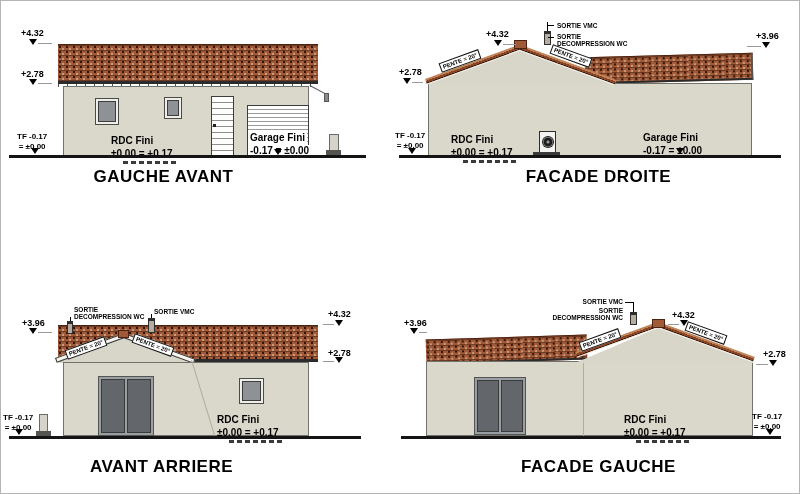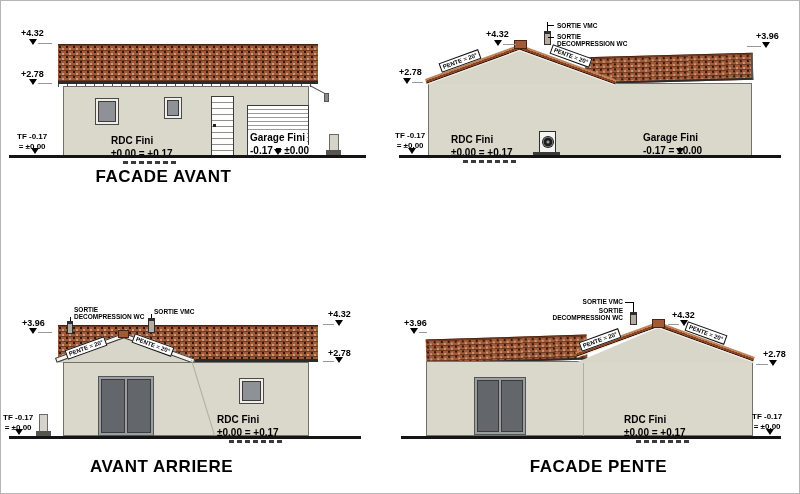--- a/index.html
+++ b/index.html
@@ -99,21 +99,21 @@
     </div>
     <div class="a tri" style="left:30px;top:147px;"></div>
 
     <div class="a fini" style="left:110px;top:134px;width:80px;">
       <span>RDC Fini</span><br>
       <span>±0.00 = +0.17</span>
       <div class="hatch"></div>
     </div>
 
     <div class="a gnd" style="left:8px;top:154px;width:357px;"></div>
-    <div class="a title" style="left:60px;top:166px;width:205px;">FACADE AVANT</div>
+    <div class="a title" style="left:60px;top:166px;width:205px;">GAUCHE AVANT</div>
   </div>
 
   <div class="a" style="left:0;top:0;width:798px;height:246px;">
     <div class="a tiles" style="left:584px;top:54px;width:168px;height:27px;transform:rotate(-1.5deg);border-bottom:2px solid #2b2b2b;border-right:2px solid #555;"></div>
     <div class="a wall" style="left:427px;top:82px;width:324px;height:73px;"></div>
     <div class="a gable" style="left:424px;top:46px;width:192px;height:37px;clip-path:polygon(0 100%,50% 0,100% 100%);"></div>
     <div class="a slope" style="left:424px;top:78px;width:102px;transform:rotate(-20deg);"></div>
     <div class="a slope" style="left:520px;top:44px;width:102px;transform:rotate(20deg);"></div>
     <div class="a chimney" style="left:513px;top:39px;width:13px;height:9px;"></div>
     <div class="a vent" style="left:543px;top:30px;width:7px;height:14px;"></div>
@@ -158,20 +158,21 @@
     </div>
     <div class="a tri" style="left:675px;top:147px;"></div>
 
     <div class="a tf" style="left:394px;top:130px;">
       <span>TF -0.17</span><br>
       <span>= ±0.00</span>
     </div>
     <div class="a tri" style="left:407px;top:147px;"></div>
 
     <div class="a gnd" style="left:398px;top:154px;width:382px;"></div>
+    <div class="a title" style="left:495px;top:166px;width:205px;">FACADE DROITE</div>
   </div>
 
   <div class="a" style="left:0;top:0;width:398px;height:492px;">
     <div class="a tiles" style="left:57px;top:324px;width:260px;height:37px;"></div>
     <div class="a gable" style="left:56px;top:335px;width:136px;height:27px;clip-path:polygon(0 100%,49% 0,100% 100%);"></div>
     <div class="a barge" style="left:54px;top:357px;width:74px;transform:rotate(-20deg);"></div>
     <div class="a barge" style="left:123px;top:332px;width:76px;transform:rotate(20deg);"></div>
     <div class="a chimney" style="left:117px;top:329px;width:11px;height:8px;"></div>
     <div class="a vent" style="left:66px;top:320px;width:6px;height:13px;"></div>
     <div class="a vent" style="left:147px;top:317px;width:7px;height:15px;"></div>
@@ -273,16 +274,16 @@
       <div class="hatch"></div>
     </div>
 
     <div class="a tf" style="left:751px;top:411px;">
       <span>TF -0.17</span><br>
       <span>= ±0.00</span>
     </div>
     <div class="a tri" style="left:765px;top:428px;"></div>
 
     <div class="a gnd" style="left:400px;top:435px;width:380px;"></div>
-    <div class="a title" style="left:495px;top:456px;width:205px;">FACADE PENTE</div>
+    <div class="a title" style="left:495px;top:456px;width:205px;">FACADE GAUCHE</div>
   </div>
 
 </div>
 
 </body></html>

